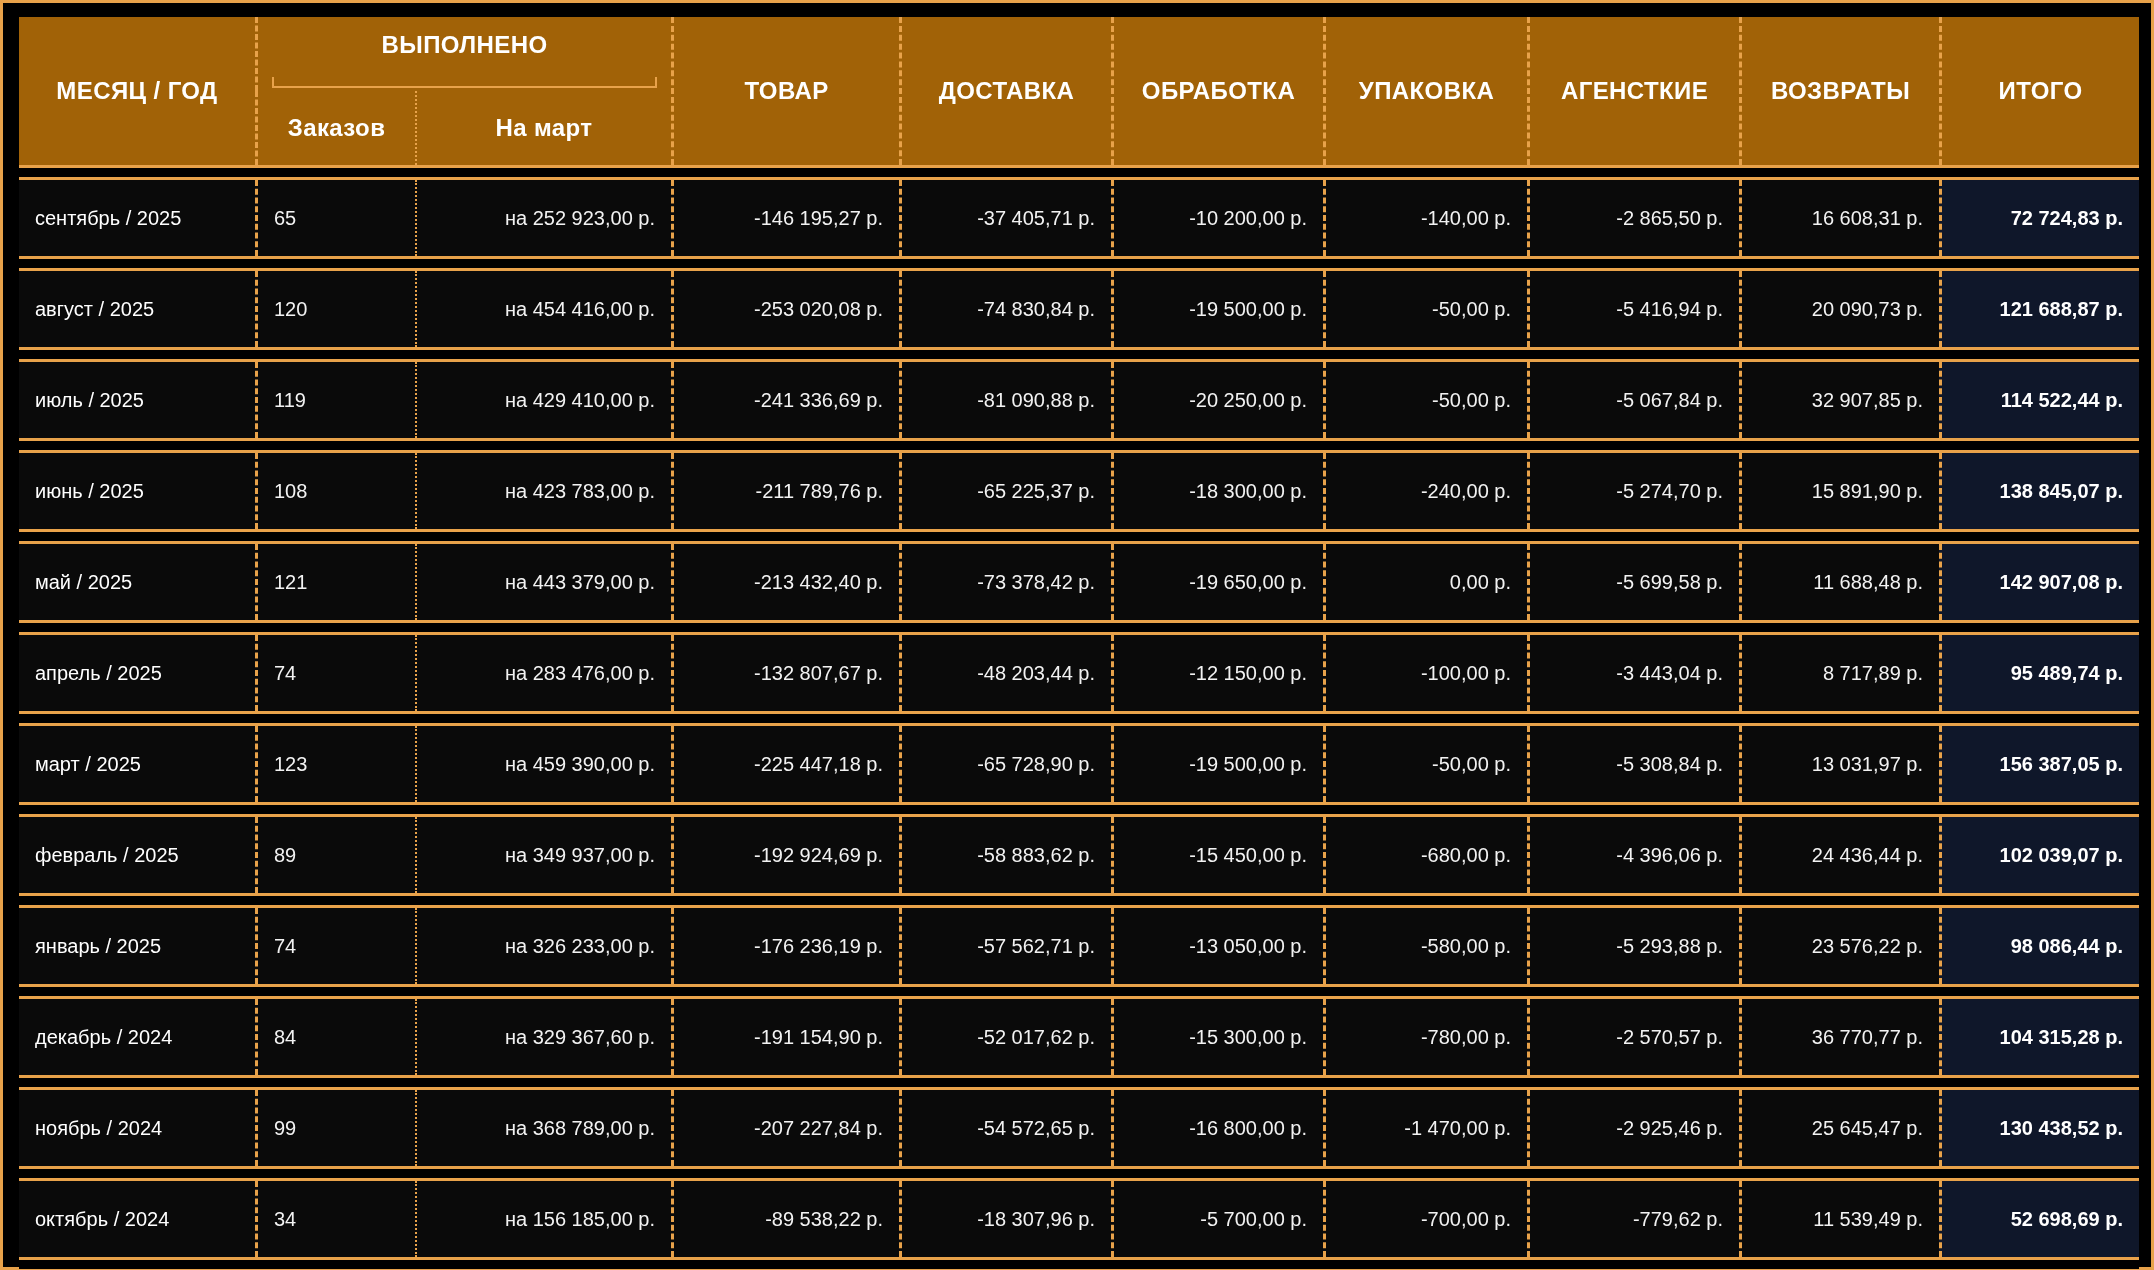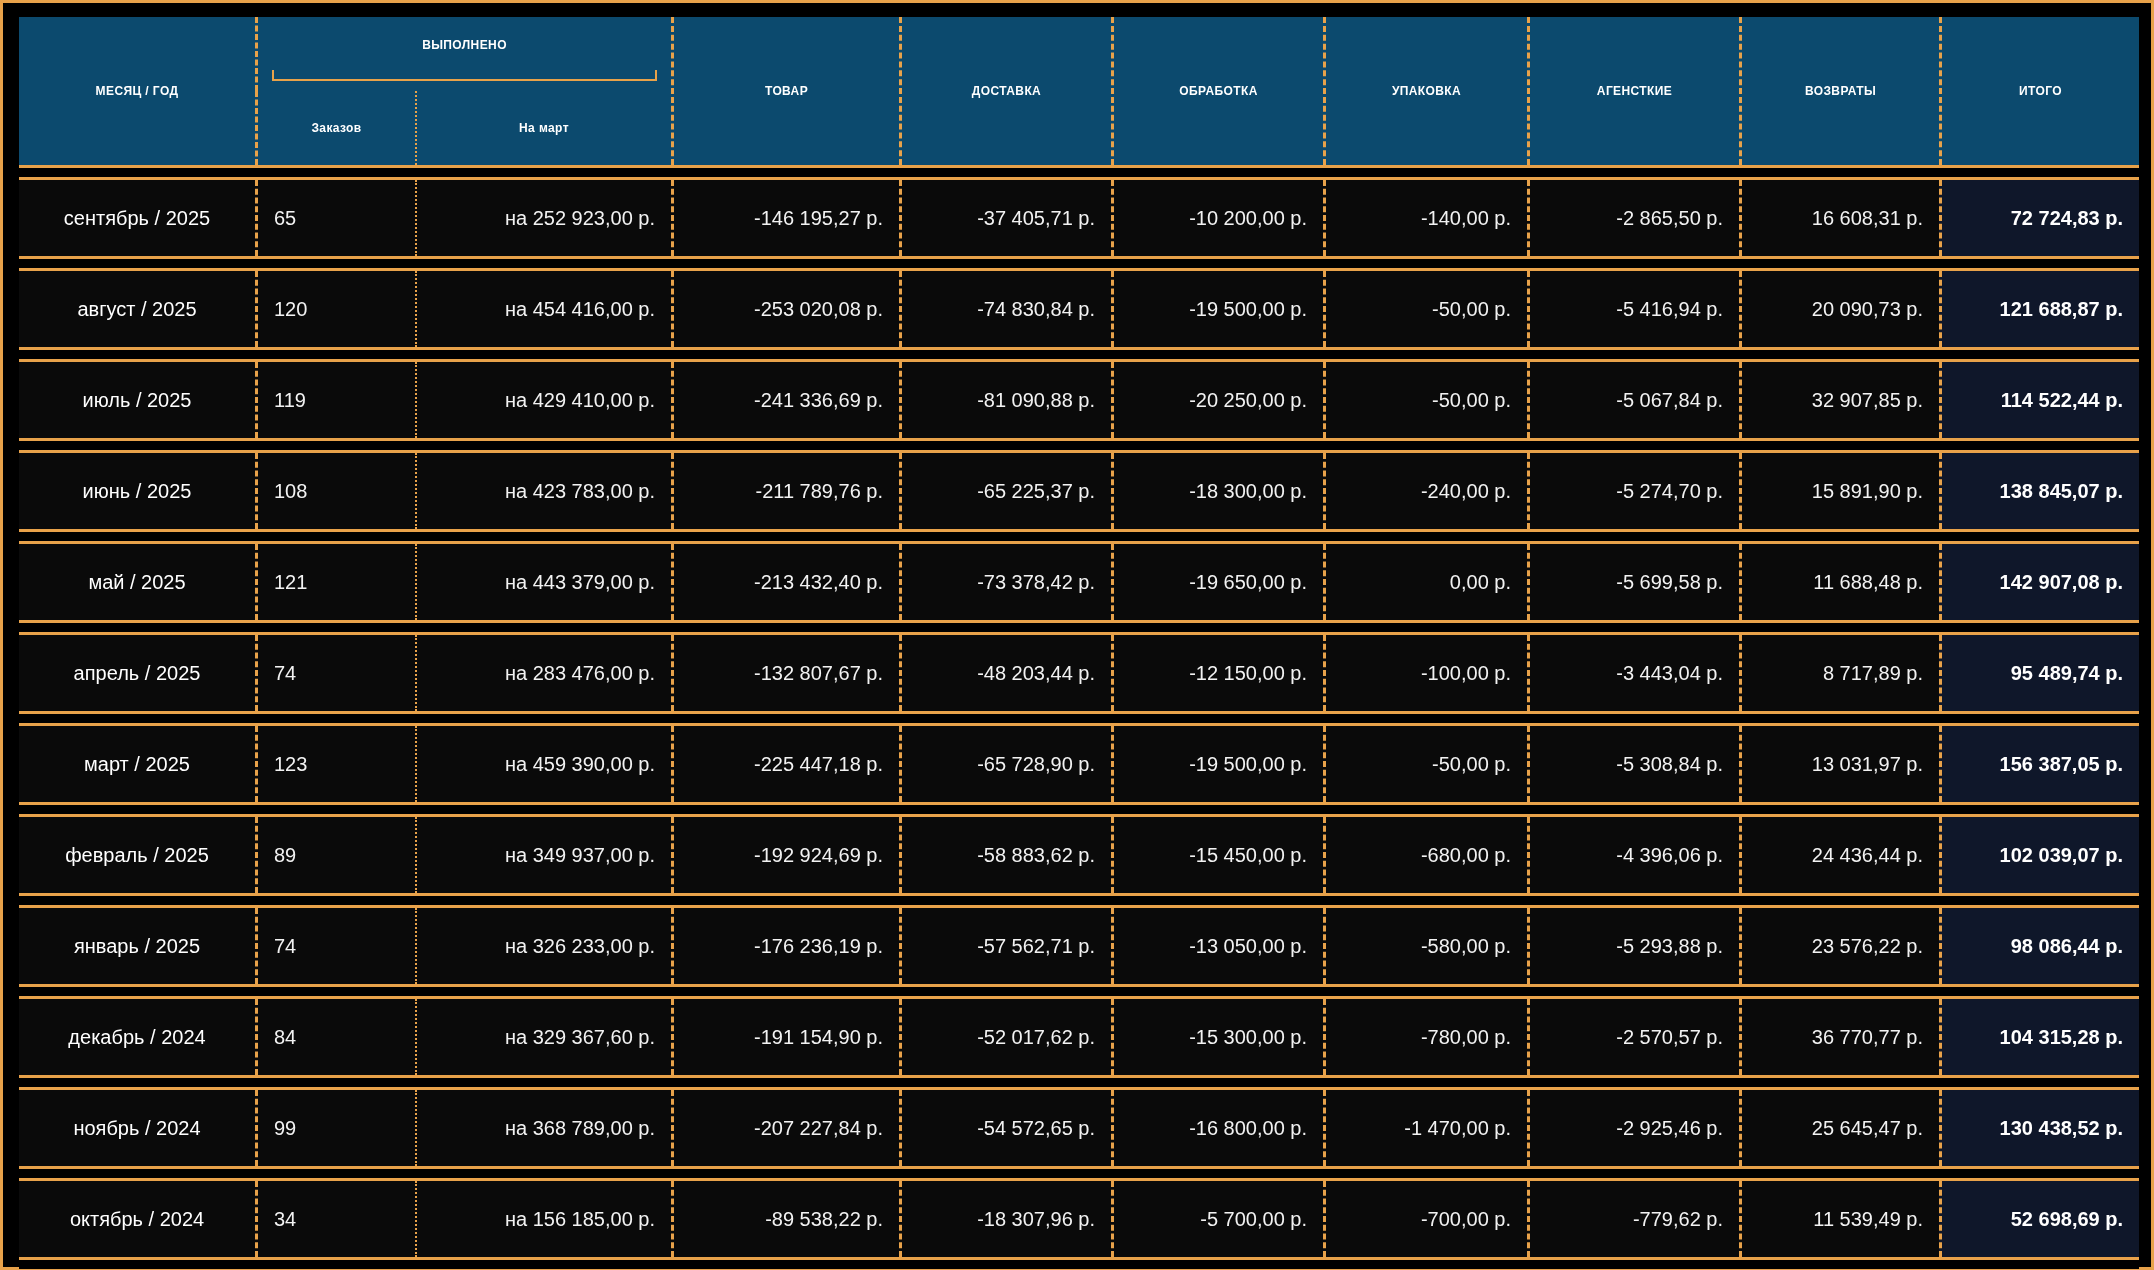--- a/index.html
+++ b/index.html
@@ -23,23 +23,23 @@
     border: 3px solid #E8A24A;
   }
   table.report {
     width: 2120px;
     border-collapse: separate;
     border-spacing: 0;
     table-layout: fixed;
   }
   
   thead th {
-    background: #0c4a6e;
+    background: #a16207;
     color: #ffffff;
-    font-size: 12px;
+    font-size: 24px;
     font-weight: bold;
     letter-spacing: 0.4px;
     text-align: center;
     padding: 0;
     vertical-align: middle;
   }
   .th-pad { padding: 10px 12px; }
   .vsep {
     border-left: 3px dashed #E8A24A;
   }
@@ -64,21 +64,21 @@
     background: #0a0a0a;
     font-size: 20px;
     color: #f2f2f2;
     height: 76px;
     padding: 0 16px;
     text-align: right;
     white-space: nowrap;
     vertical-align: middle;
   }
   tbody tr td.month {
-    text-align: center;
+    text-align: left;
     color: #ffffff;
   }
   tbody tr td.orders {
     text-align: left;
   }
   tbody tr td.total {
     background: #0f172a;
     font-weight: bold;
     color: #ffffff;
   }

